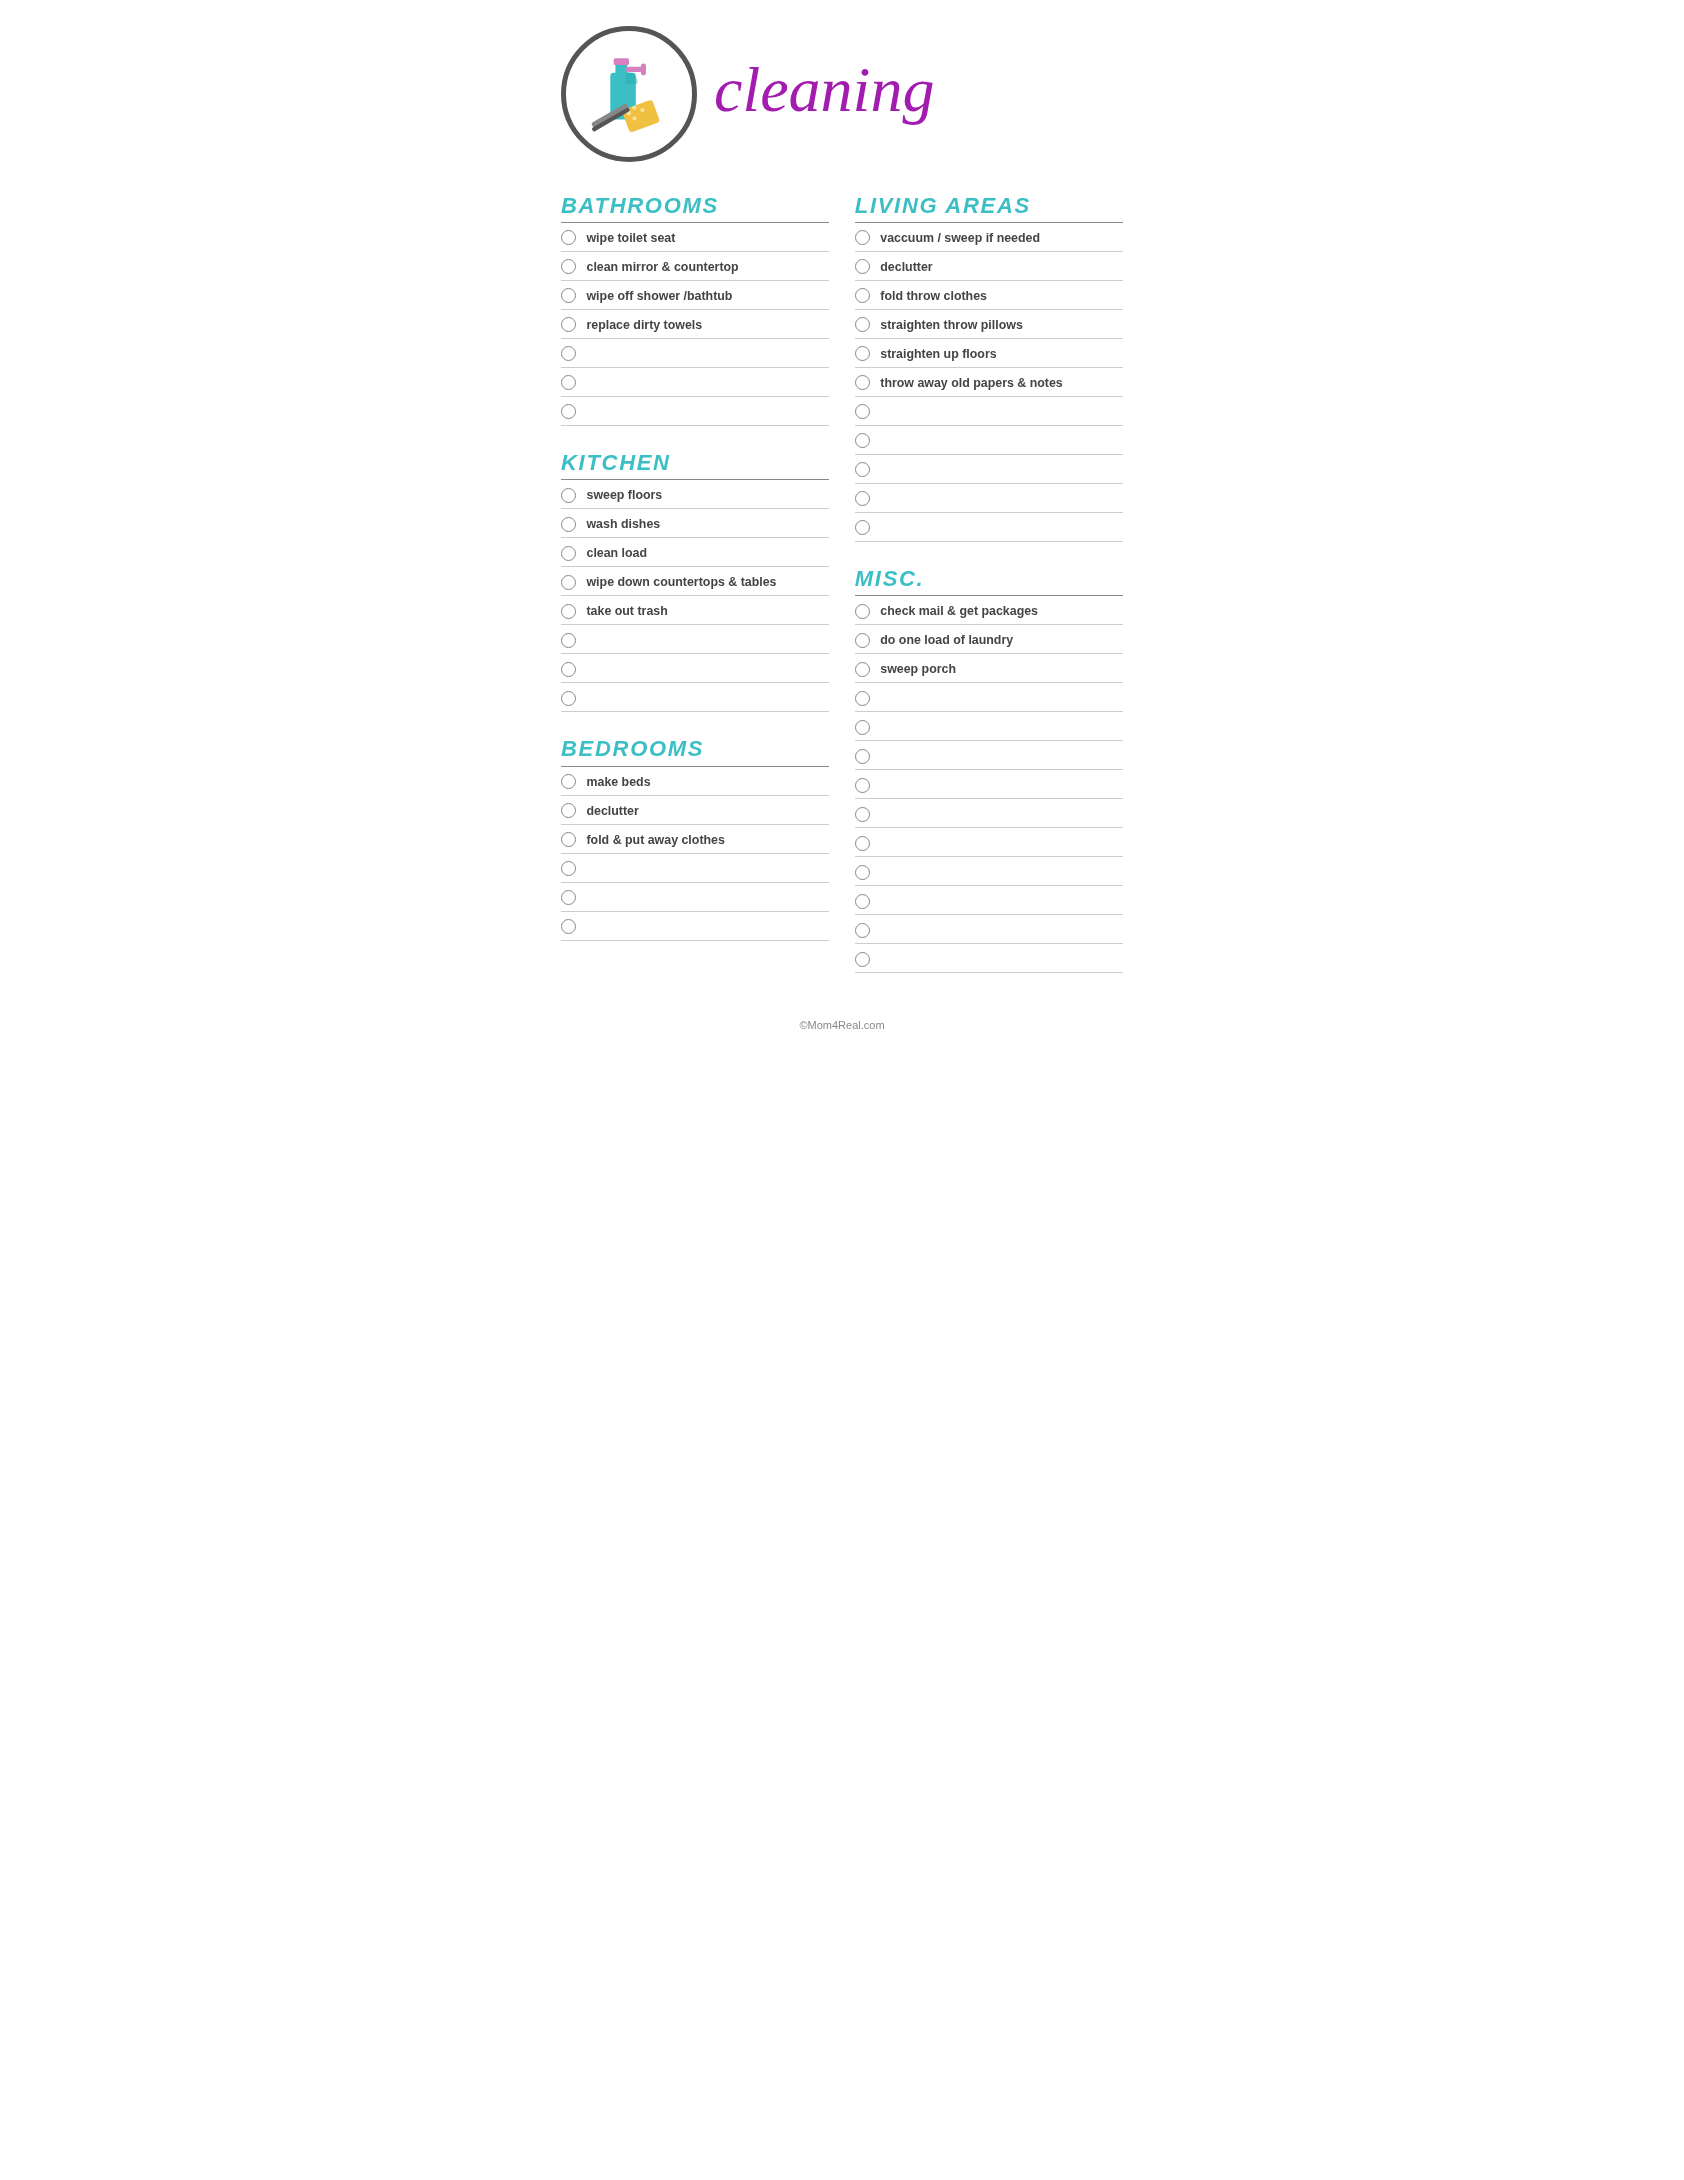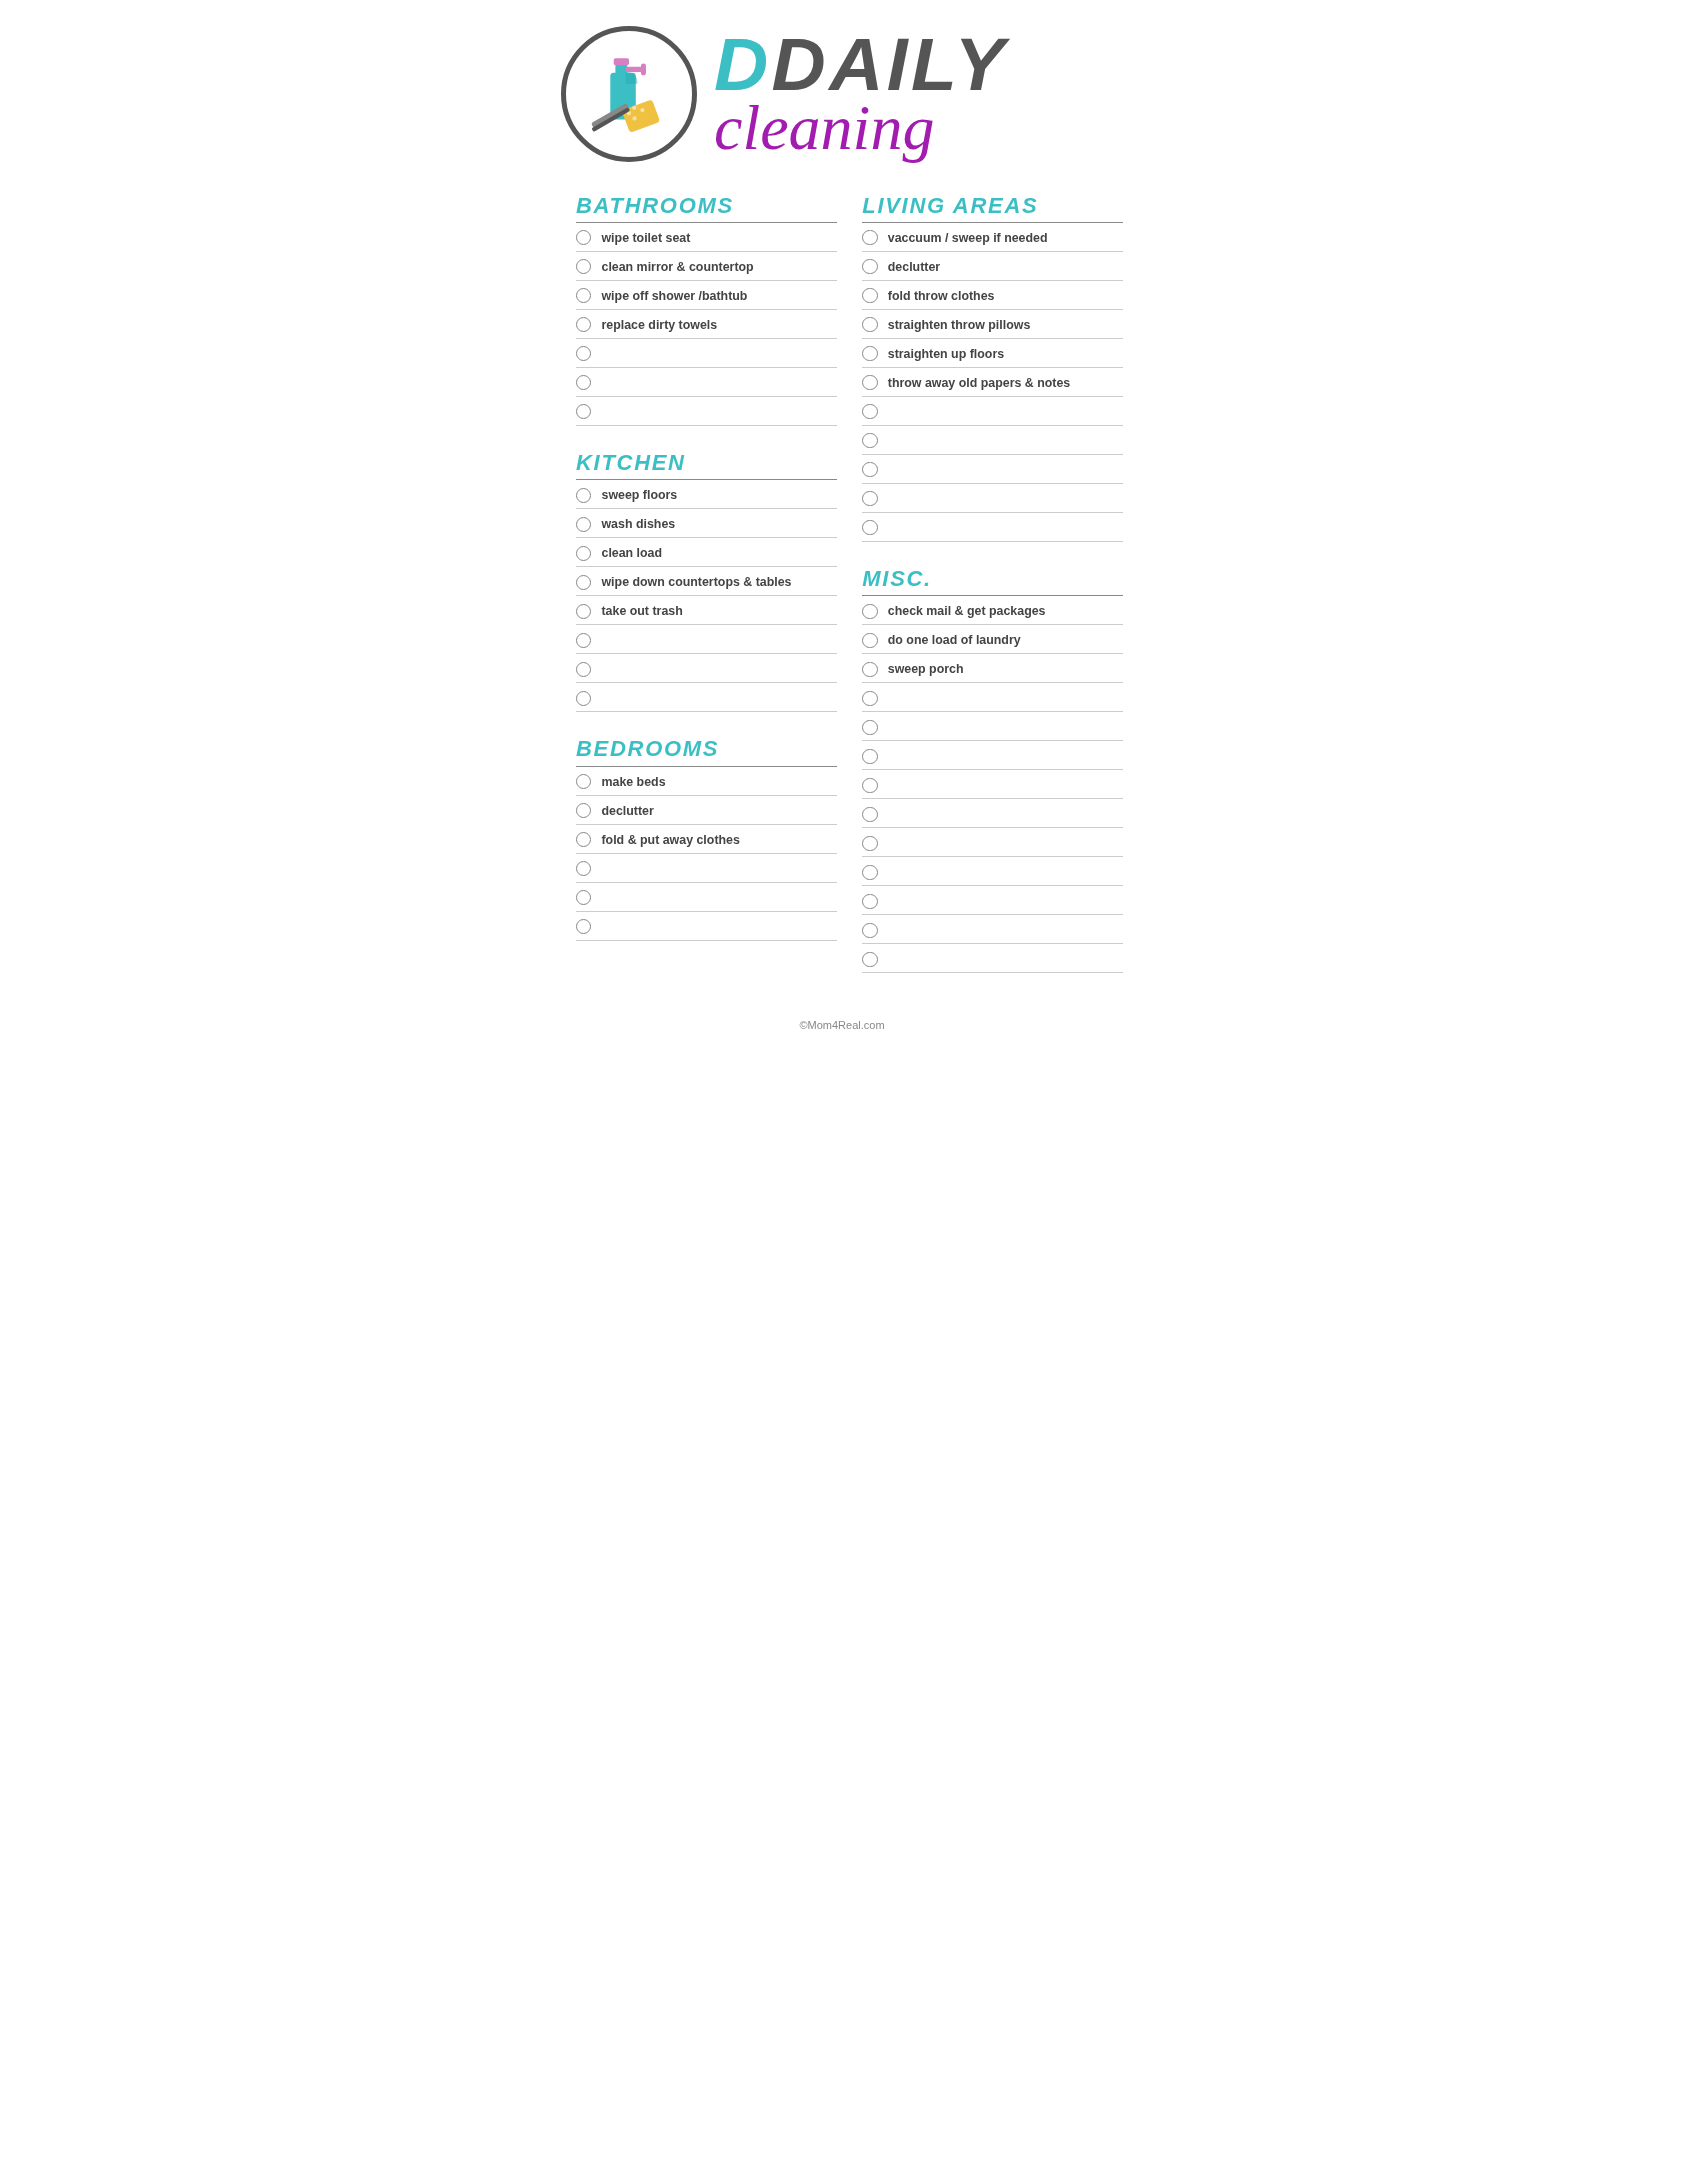--- a/index.html
+++ b/index.html
@@ -55,21 +55,20 @@
       font-style: italic;
       font-weight: 400;
       line-height: 1;
       margin-top: -6.8px;
     }
 
     
     .content {
       display: flex;
       gap: 25.6px;
-      margin-left: 15px;
     }
     .column {
       flex: 1;
     }
 
     
     .section {
       margin-bottom: 24px;
     }
     .section-title {
@@ -148,23 +147,20 @@
       <circle cx="70" cy="74" r="2.5" fill="#fff" opacity="0.5" transform="rotate(-20 74 86)"></circle>
       <circle cx="78" cy="80" r="2.5" fill="#fff" opacity="0.5" transform="rotate(-20 74 86)"></circle>
       <circle cx="66" cy="86" r="2.5" fill="#fff" opacity="0.5" transform="rotate(-20 74 86)"></circle>
 
       <rect x="14" y="82" width="48" height="7" rx="3" fill="#888" transform="rotate(-30 38 86)"></rect>
 
       <rect x="14" y="88" width="50" height="5" rx="2" fill="#555" transform="rotate(-30 38 91)"></rect>
     </svg>
   </div>
   <div class="title-block">
-    <div class="title-daily">
-      <span class="d-accent">D</span><span>DAILY</span>
-    </div>
     <div class="title-cleaning">cleaning</div>
   </div>
 </div>
 
 <div class="content">
 
   <div class="column" id="left-column">
       <div class="section">
         <div class="section-title">BATHROOMS</div>
         <hr class="section-divider">

